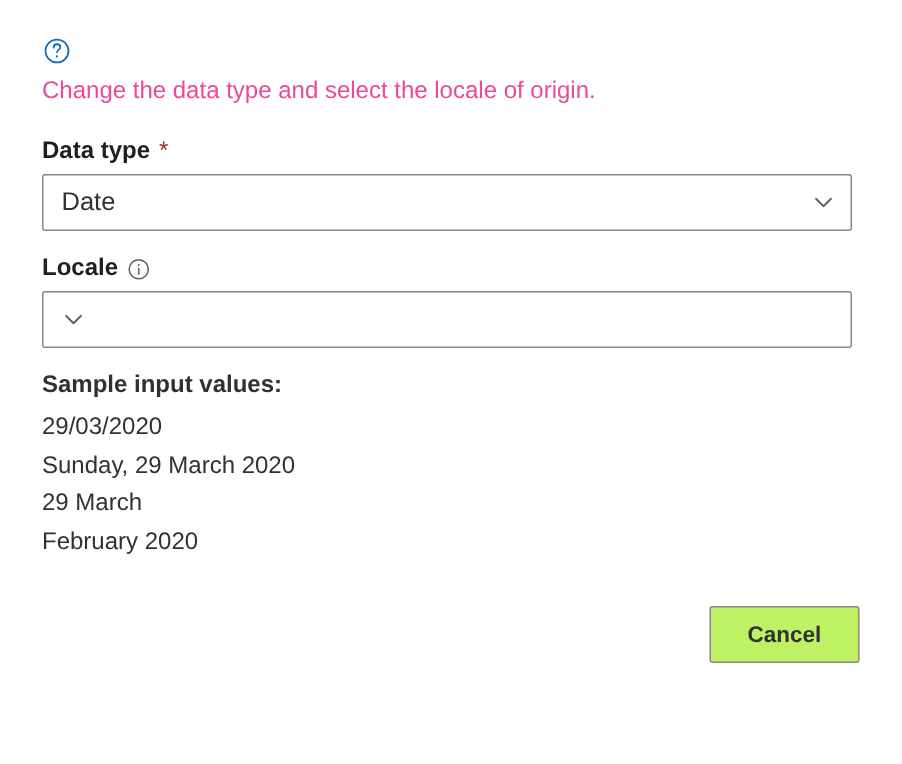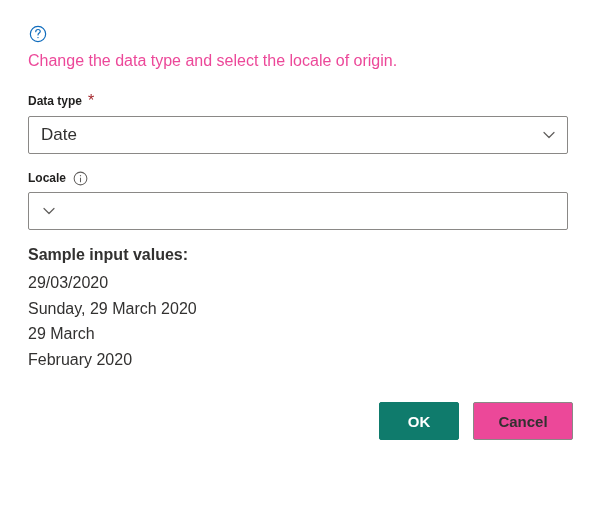--- a/index.html
+++ b/index.html
@@ -35,21 +35,21 @@
       color: #ec4899;
       margin-bottom: 22px;
     }
     .field-label-row {
       display: flex;
       align-items: center;
       gap: 6px;
       margin-bottom: 6px;
     }
     .field-label {
-      font-size: 12px;
+      font-size: 16px;
       font-weight: 600;
       color: #201f1e;
     }
     .required-asterisk {
       color: #a4262c;
       font-size: 16px;
     }
     .info-icon {
       width: 16px;
       height: 16px;
@@ -112,21 +112,21 @@
       align-items: center;
       justify-content: center;
       font-family: inherit;
     }
     .btn-primary {
       background: #0f7b6c;
       color: #fff;
       border: 1px solid #0f7b6c;
     }
     .btn-secondary {
-      background: #ec4899;
+      background: #bef264;
       color: #323130;
       border: 1px solid #8a8886;
       min-width: 100px;
     }
   </style>
 </head>
 <body>
 
 <div class="header-row">
   <span class="help-icon">
@@ -171,15 +171,14 @@
   </span>
 </div>
 
 <div class="samples-label">Sample input values:</div>
 <div class="sample-line">29/03/2020</div>
 <div class="sample-line">Sunday, 29 March 2020</div>
 <div class="sample-line">29 March</div>
 <div class="sample-line">February 2020</div>
 
 <div class="button-row">
-  <button class="btn btn-primary">OK</button>
   <button class="btn btn-secondary">Cancel</button>
 </div>
 
 </body></html>

